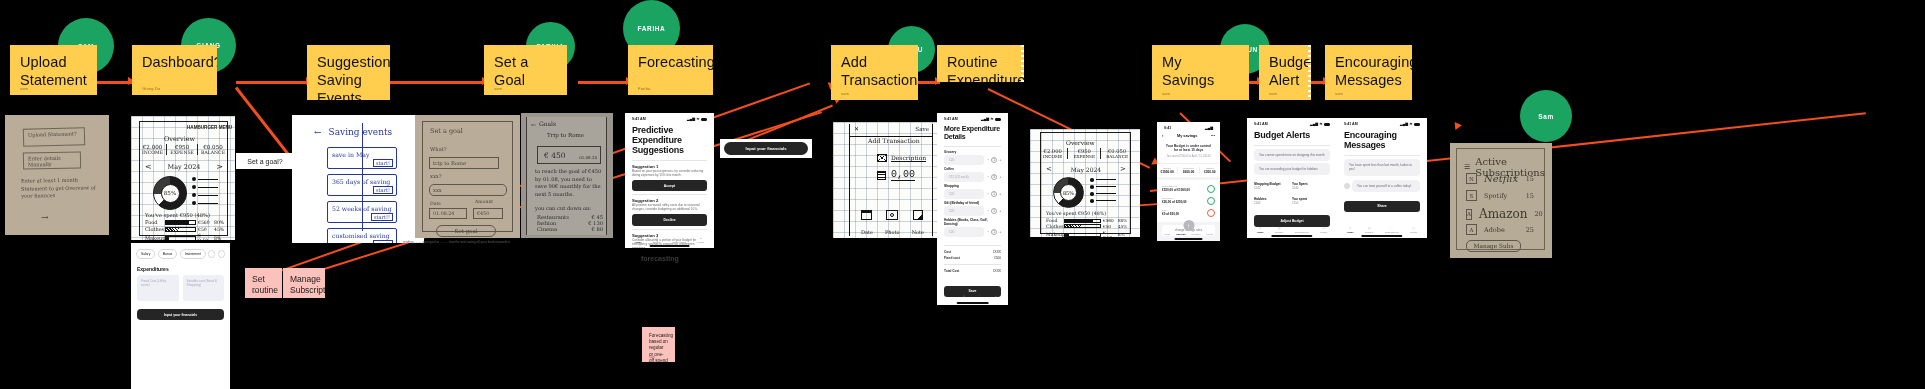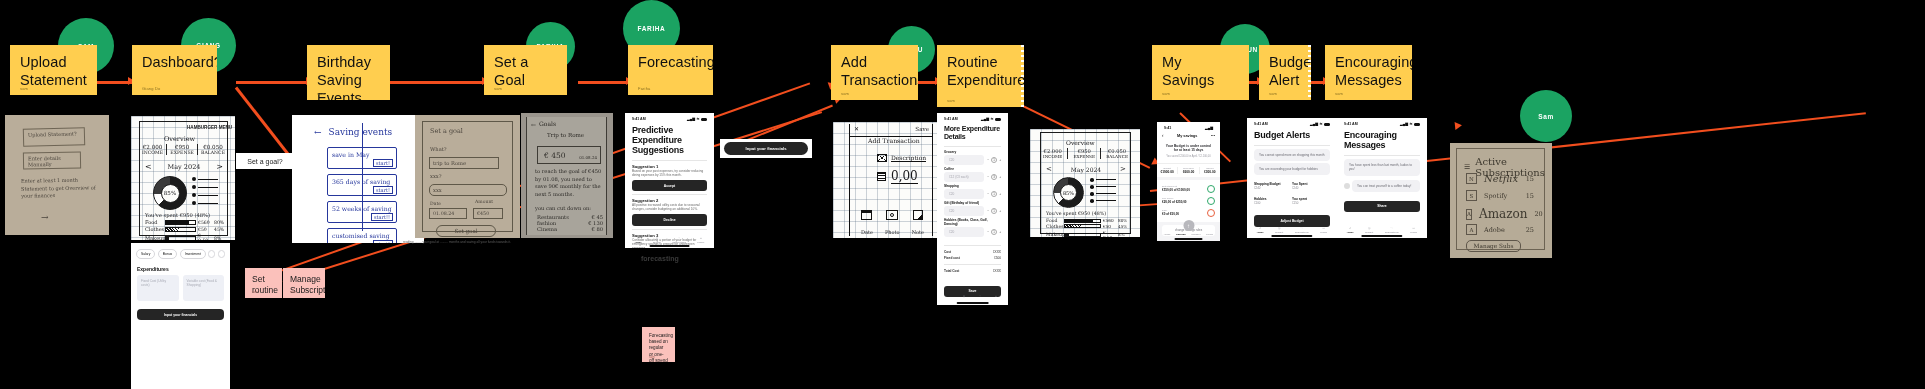--- a/index.html
+++ b/index.html
@@ -198,42 +198,42 @@
     <div class="title">Statement</div>
     <div class="author">sam</div>
   </div>
 
   <div class="sticky" style="left:132px;top:45px;width:85px;height:50px;">
     <div class="title">Dashboard?</div>
     <div class="author">Giang Do</div>
   </div>
 
   <div class="sticky" style="left:307px;top:45px;width:83px;height:55px;">
-    <div class="title">Birthday</div>
+    <div class="title">Suggestion</div>
     <div class="title">Saving Events</div>
     <div class="author">sam</div>
   </div>
 
   <div class="sticky" style="left:484px;top:45px;width:83px;height:50px;">
     <div class="title">Set a Goal</div>
     <div class="author">sam</div>
   </div>
 
   <div class="sticky" style="left:628px;top:45px;width:85px;height:50px;">
     <div class="title">Forecasting</div>
     <div class="author">Fariha</div>
   </div>
 
   <div class="sticky" style="left:831px;top:45px;width:87px;height:55px;">
     <div class="title">Add</div>
     <div class="title">Transactions</div>
     <div class="author">sam</div>
   </div>
 
-  <div class="sticky dotted-right" style="left:937px;top:45px;width:87px;height:62px;">
+  <div class="sticky dotted-right" style="left:937px;top:45px;width:87px;height:37px;">
     <div class="title">Routine</div>
     <div class="title">Expenditure</div>
     <div class="author">sam</div>
   </div>
 
   <div class="sticky" style="left:1152px;top:45px;width:97px;height:55px;">
     <div class="title">My Savings</div>
     <div class="author">sam</div>
   </div>
 
@@ -551,21 +551,21 @@
     <div style="position:absolute;left:16px;top:14px;right:11px;height:1.2px;background:#111;"></div>
     <span class="ink" style="position:absolute;left:21px;top:3px;font-size:6px;">✕</span>
     <span class="ink" style="position:absolute;right:15px;top:4px;font-size:5.6px;">Save</span>
     <span class="ink" style="position:absolute;left:35px;top:15px;font-size:6.2px;">Add Transaction</span>
     <div style="position:absolute;left:44px;top:32px;display:flex;align-items:center;gap:4px;">
       <span style="width:10px;height:8px;border:1.1px solid #111;display:inline-block;background:linear-gradient(to bottom right,transparent 46%,#111 46%,#111 52%,transparent 52%),linear-gradient(to bottom left,transparent 46%,#111 46%,#111 52%,transparent 52%);"></span>
       <span class="ink" style="font-size:6px;border-bottom:1.1px solid #111;">Description</span>
     </div>
     <div style="position:absolute;left:44px;top:47px;display:flex;align-items:center;gap:5px;">
       <span style="width:9px;height:9px;border:1.1px solid #111;display:inline-block;background:repeating-linear-gradient(#111 0 1px,#fff 1px 2.4px);"></span>
-      <span class="ink" style="font-size:12px;border-bottom:1.1px solid #111;">0,00</span>
+      <span class="ink" style="font-size:10px;border-bottom:1.1px solid #111;font-family:Liberation Mono, monospace;">0,00</span>
     </div>
     <div style="position:absolute;left:28px;top:88px;right:20px;display:flex;justify-content:space-between;">
       <div style="text-align:center;">
         <div style="width:11px;height:10px;border:1.1px solid #111;margin:0 auto;border-top:3px solid #111;"></div>
         <span class="ink" style="font-size:5px;">Date</span>
       </div>
       <div style="text-align:center;">
         <div style="width:12px;height:10px;border:1.1px solid #111;margin:0 auto;display:flex;align-items:center;justify-content:center;">
           <span style="width:4px;height:4px;border:1px solid #111;border-radius:50%;display:block;"></span>
         </div>

